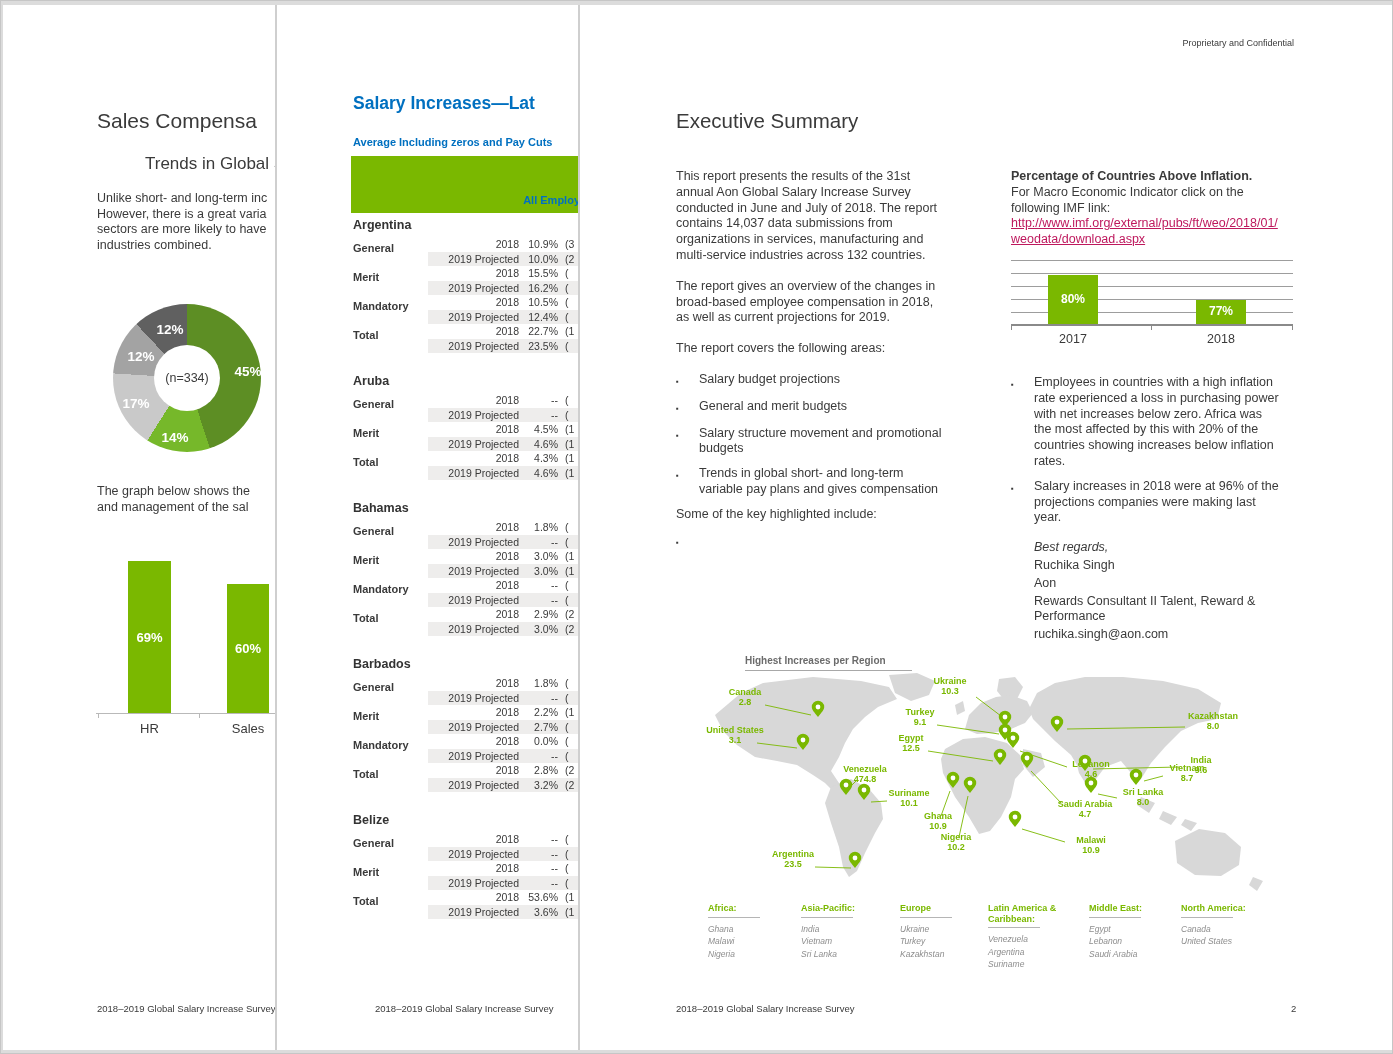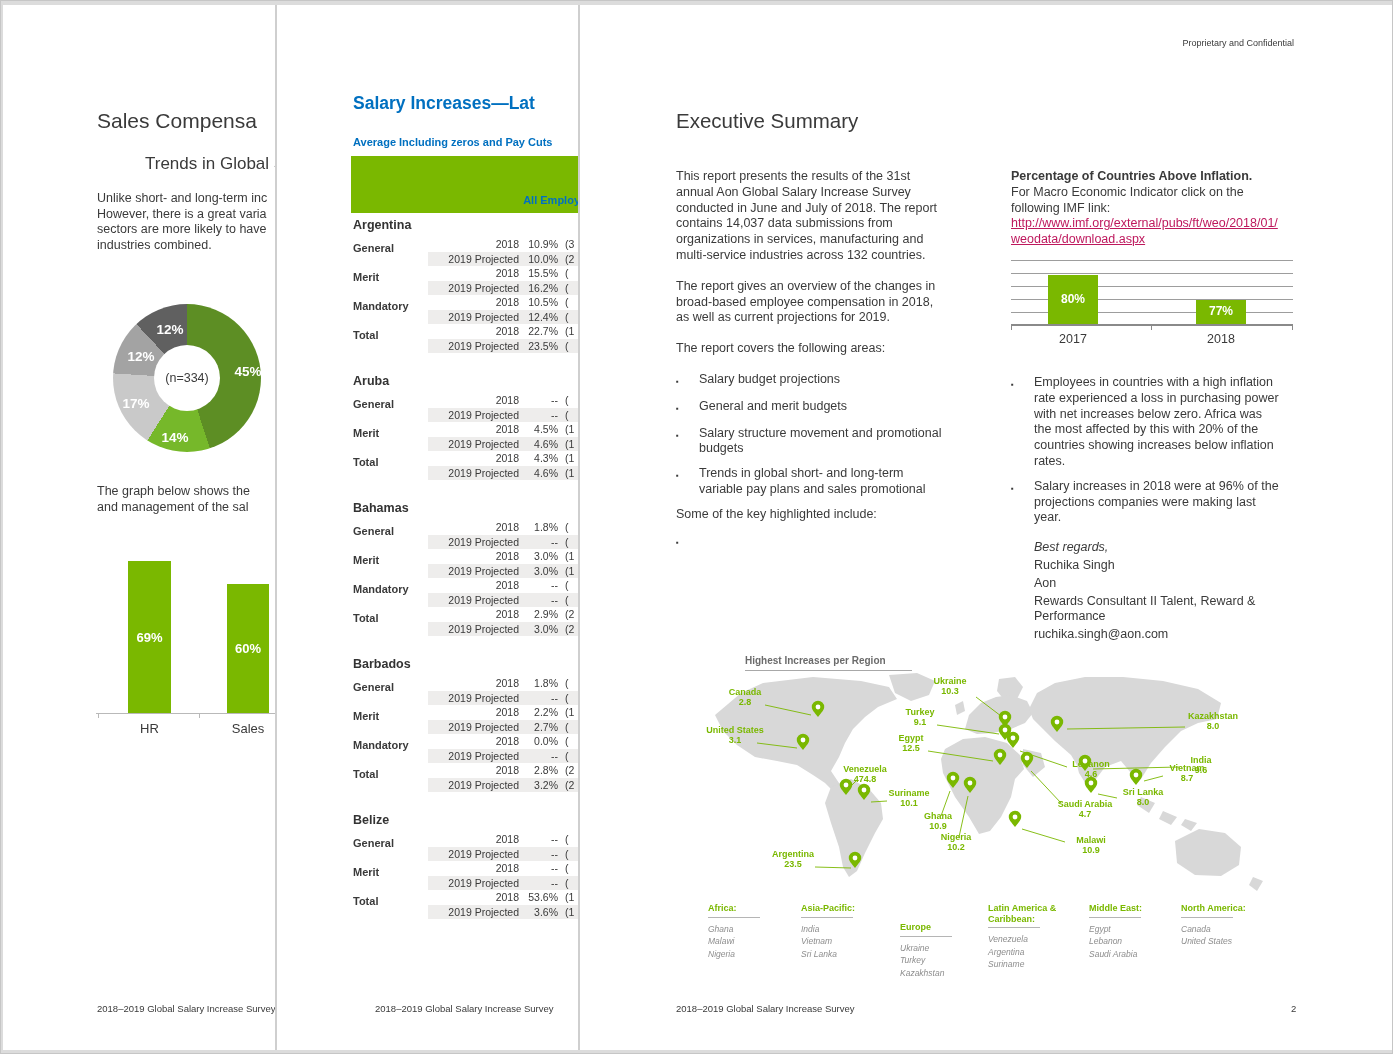--- a/index.html
+++ b/index.html
@@ -407,21 +407,21 @@
           <span class="btext prelines">General and merit budgets</span>
         </div>
       <div class="bullet">
           <span class="dot">▪</span>
           <span class="btext prelines">Salary structure movement and promotional
 budgets</span>
         </div>
       <div class="bullet">
           <span class="dot">▪</span>
           <span class="btext prelines">Trends in global short- and long-term
-variable pay plans and sales promotional</span>
+variable pay plans and gives compensation</span>
         </div>
       <div class="para" style="margin:2px 0 10px;">Some of the key highlighted include:</div>
       <div class="bullet">
           <span class="dot">▪</span>
         </div>
     </div>
 
     <div class="abs col col-right">
       <div>
         <span class="lead-bold">Percentage of Countries Above Inflation.</span>
@@ -629,21 +629,21 @@
         <div class="lg-item">Malawi</div>
         <div class="lg-item">Nigeria</div>
       </div>
       <div class="lg-col" style="left: 221px;">
         <div class="lg-head">Asia-Pacific:</div>
         <div class="lg-rule"></div>
         <div class="lg-item">India</div>
         <div class="lg-item">Vietnam</div>
         <div class="lg-item">Sri Lanka</div>
       </div>
-      <div class="lg-col" style="left: 320px; margin-top: 19px;">
+      <div class="lg-col" style="left: 320px;">
         <div class="lg-head">Europe</div>
         <div class="lg-rule"></div>
         <div class="lg-item">Ukraine</div>
         <div class="lg-item">Turkey</div>
         <div class="lg-item">Kazakhstan</div>
       </div>
       <div class="lg-col" style="left: 408px;">
         <div class="lg-head">Latin America &amp; Caribbean:</div>
         <div class="lg-rule"></div>
         <div class="lg-item">Venezuela</div>

